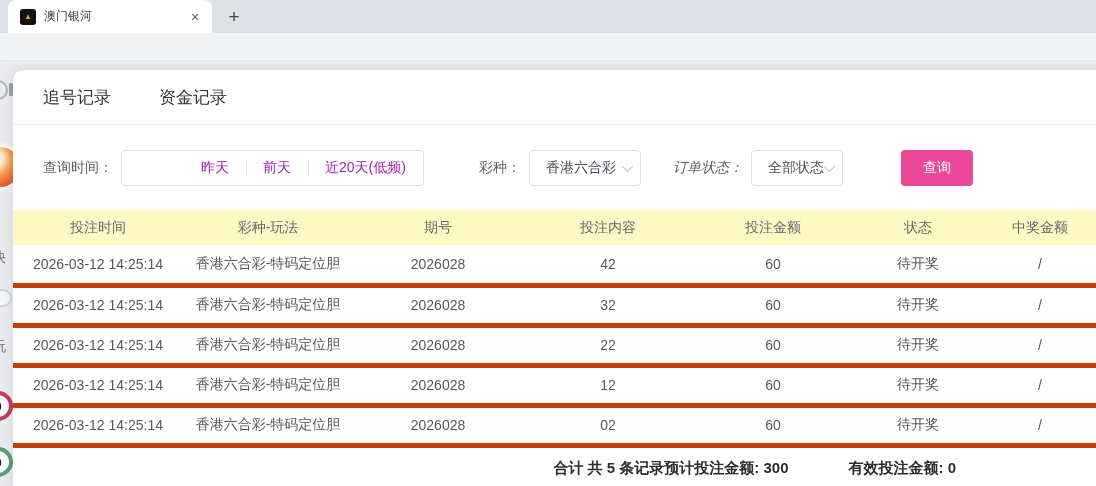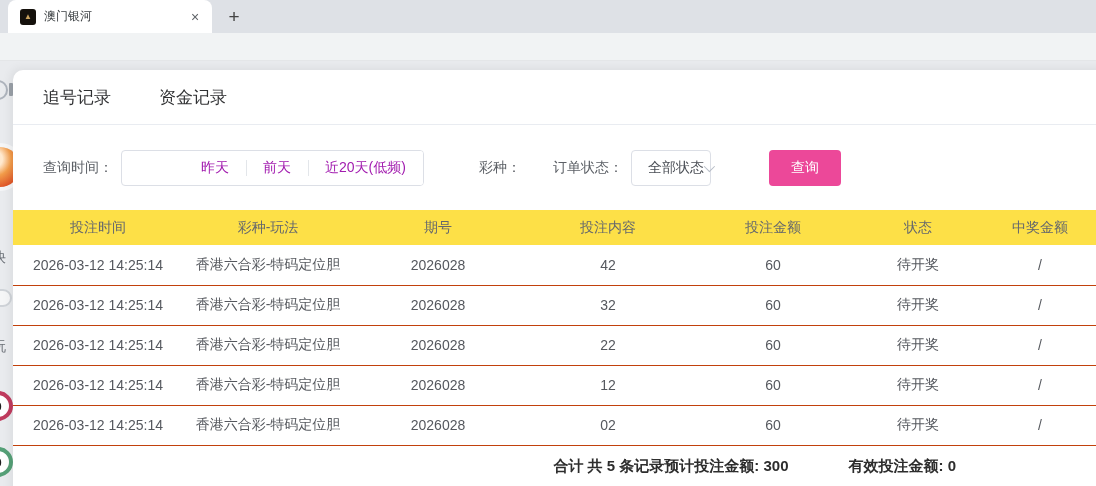--- a/index.html
+++ b/index.html
@@ -54,34 +54,34 @@
   .flabel { font-size:14px; color:#5c6066; white-space:nowrap; }
   .btngroup { display:flex; align-items:stretch; height:36px; border:1px solid #dcdfe6; border-radius:4px;
               overflow:hidden; margin-left:8px; }
   .seg { display:flex; align-items:center; padding:0 17px; font-size:14px; color:#a21caf; cursor:pointer;
          position:relative; background:#fff; }
   .seg + .seg::before { content:""; position:absolute; left:0; top:9px; bottom:9px; width:1px; background:#e3e6ea; }
   .seg.active { background:#2d9cf4; color:#fff; border-radius:4px;margin-top:48px; }
   .seg.active::before, .seg.active + .seg::before { display:none; }
 
   .flabel-lottery { margin-left:55px; }
-  .flabel-status { margin-left:32px; }
+  .flabel-status { margin-left:32px;font-style:italic; }
   .select { display:flex; align-items:center; justify-content:space-between; height:36px; border:1px solid #dcdfe6;
             border-radius:4px; background:#fff; padding:0 10px 0 16px; margin-left:8px; cursor:pointer; }
   .select-lottery { width:112px; }
-  .select-status { width:80px; }
+  .select-status { width:92px; }
   .select-value { font-size:14px; color:#4a4e55; white-space:nowrap; }
   .chevron { width:8px; height:8px; border-right:1.5px solid #b6bcc6; border-bottom:1.5px solid #b6bcc6;
              transform:rotate(45deg) translateY(-2px); flex:0 0 8px; }
   .query-btn { margin-left:58px; width:72px; height:36px; background:#ec4899; color:#fff; border:none;
                border-radius:4px; font-size:14px; cursor:pointer; font-family:inherit; }
 
   .btable { margin-top:24px; border-collapse:collapse; table-layout:fixed; width:1084px; }
-  .btable th { height:35px; background:#fde047; font-size:14px; font-weight:400; color:#64676d; text-align:center; }
-  .btable td { height:40px; font-size:14px; color:#55585e; text-align:center; border-bottom:1px solid #c2410c; background:#fff; }
+  .btable th { height:35px; background:#fef9c3; font-size:14px; font-weight:400; color:#64676d; text-align:center; }
+  .btable td { height:40px; font-size:14px; color:#55585e; text-align:center; border-bottom:5px solid #c2410c; background:#fff; }
 
   .summary { width:965px; height:41px; display:flex; align-items:center; justify-content:flex-end; padding-right:22px; }
   .sum-item { font-size:15px; color:#2d2d2d; font-weight:600; white-space:nowrap; }
   .sum-expected { }
   .sum-valid { margin-left:60px; }
 </style>
 </head>
 <body>
 
 <div class="screen">
@@ -119,20 +119,24 @@
     <div class="filters">
       <span class="flabel">查询时间：</span>
       <div class="btngroup">
         <div class="seg active">今天</div>
         <div class="seg">昨天</div>
         <div class="seg">前天</div>
         <div class="seg">近20天(低频)</div>
       </div>
 
       <span class="flabel flabel-lottery">彩种：</span>
+      <div class="select select-lottery">
+        <span class="select-value">香港六合彩</span>
+        <span class="chevron"></span>
+      </div>
 
       <span class="flabel flabel-status">订单状态：</span>
       <div class="select select-status">
         <span class="select-value">全部状态</span>
         <span class="chevron"></span>
       </div>
 
       <button class="query-btn">查询</button>
     </div>
 

